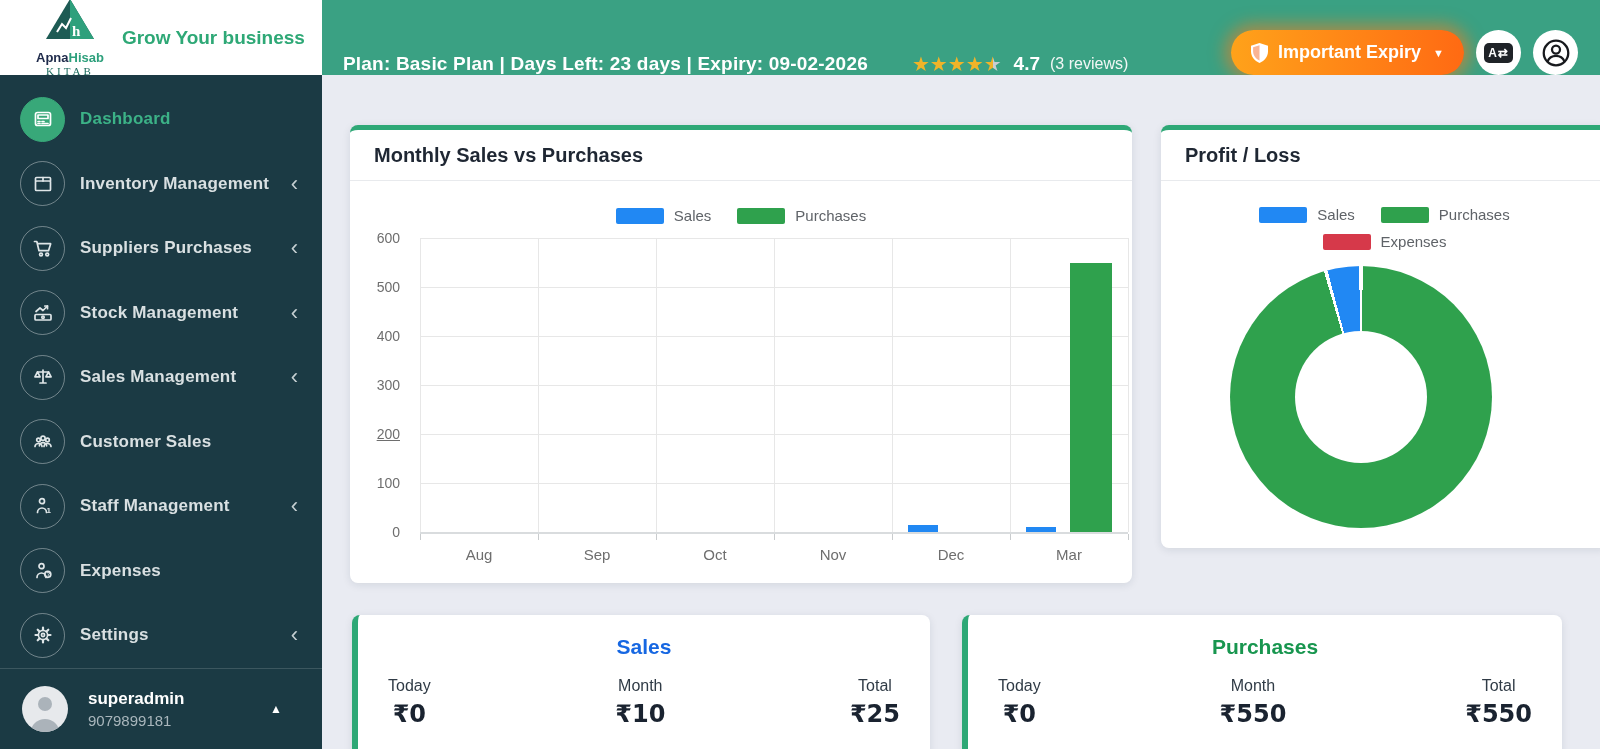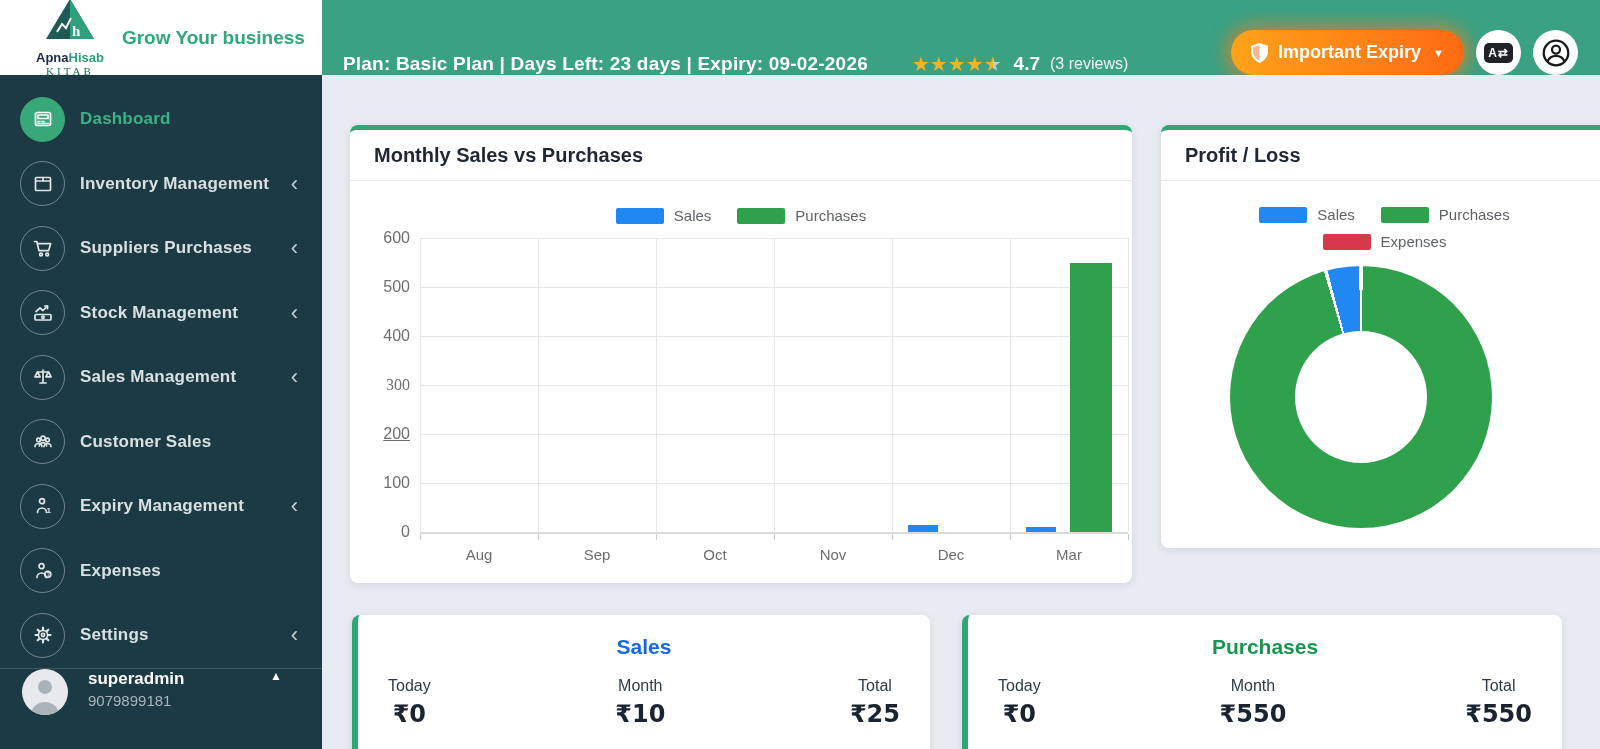--- a/index.html
+++ b/index.html
@@ -15,21 +15,21 @@
   .brand-line .p2{color:#2EA07C}
   .brand-sub{font-family:"Liberation Serif",serif;font-size:11px;letter-spacing:3px;color:#1D6B5E;margin-top:2px}
   .tagline{color:#2EA876;font-weight:bold;font-size:19px;margin-left:18px}
   .nav{flex:1;padding-top:12px}
   .nav-item{height:64.5px;display:flex;align-items:center;padding:0 24px 0 20px;cursor:pointer}
   .nav-icon{width:45px;height:45px;border-radius:50%;border:1.5px solid rgba(255,255,255,.38);display:flex;align-items:center;justify-content:center;color:#DFE6E8;flex:0 0 45px;box-sizing:border-box}
   .nav-item.active .nav-icon{background:#38A879;border-color:#38A879;color:#fff}
   .nav-label{margin-left:15px;font-size:17px;font-weight:bold;color:#D9E0E2;letter-spacing:.2px}
   .nav-item.active .nav-label{color:#3CB287}
   .chev{margin-left:auto;color:#C5CFD2;font-size:22px;line-height:1;font-weight:normal}
-  .user-box{height:81px;border-top:1px solid rgba(255,255,255,.15);display:flex;align-items:flex-start;padding:0 40px 0 22px;box-sizing:border-box}
+  .user-box{height:81px;border-top:1px solid rgba(255,255,255,.15);display:flex;align-items:center;padding:0 40px 0 22px;box-sizing:border-box}
   .avatar{width:46px;height:46px;border-radius:50%;background:#E7E9EC;overflow:hidden;flex:0 0 46px;display:flex;align-items:flex-end;justify-content:center}
   .user-meta{margin-left:20px}
   .user-name{color:#fff;font-weight:bold;font-size:17px}
   .user-phone{color:#A9B6BC;font-size:15px;margin-top:3px}
   .user-caret{margin-left:auto;color:#fff;font-size:12px}
 
   
   .right{flex:1;display:flex;flex-direction:column}
   .topbar{height:75px;flex:0 0 75px;background:#3AA183;display:flex;align-items:flex-end;padding:0 22px 0 21px;box-sizing:border-box}
   .plan-text{color:#fff;font-weight:bold;font-size:19px;letter-spacing:.2px}
@@ -61,21 +61,21 @@
   #barLegend{top:77px}
   #donutLegend{top:76px}
 
   .plot{position:absolute;left:70px;top:108px;width:708px;height:294px;border-bottom:2px solid #D9DCDE}
   .hline{position:absolute;left:0;right:0;height:1px;background:#E7E7E7}
   .vline{position:absolute;top:0;bottom:0;width:1px;background:#E7E7E7}
   .tick{position:absolute;bottom:-8px;width:1px;height:6px;background:#C9CCCE}
   .bar-group{position:absolute;bottom:0;height:100%;width:118px;display:flex;align-items:flex-end;justify-content:center;gap:14px}
   .bar{display:block}
   .y-labels{position:absolute;left:0;top:108px;width:60px;height:294px}
-  .y-lab{position:absolute;right:0;width:48px;text-align:right;font-size:16px;color:#6E6E6E;transform:translateY(-50%)}
+  .y-lab{position:absolute;right:10px;width:48px;text-align:right;font-size:14px;color:#6E6E6E;transform:translateY(-50%)}
   .x-labels{position:absolute;left:70px;top:416px;width:708px;display:flex}
   .x-lab{width:118px;text-align:center;font-size:15px;color:#6E6E6E}
 
   .donut{position:absolute;left:69px;top:136px;width:262px;height:262px;border-radius:50%}
   .donut::after{content:"";position:absolute;left:65px;top:65px;width:132px;height:132px;border-radius:50%;background:#fff}
 
   .summary-card{border-left:6px solid #2EA876;box-sizing:border-box;border-radius:8px}
   #salesCard{left:30px;top:540px;width:578px;height:200px}
   #purchCard{left:640px;top:540px;width:600px;height:200px}
   .sum-title{text-align:center;font-size:21px;font-weight:bold;margin-top:20px}
@@ -177,21 +177,21 @@
           <span class="nav-label">Customer Sales</span>
         </div>
         <div class="nav-item">
           <span class="nav-icon">
             <svg width="24" height="24" viewBox="0 0 24 24" fill="none" stroke="currentColor" stroke-width="1.7" stroke-linecap="round" stroke-linejoin="round">
               <circle cx="11" cy="7.2" r="2.5"></circle>
               <path d="M6.5 18.5 a4.5 4.5 0 0 1 9 0"></path>
               <text x="15.5" y="19" font-size="8" fill="currentColor" stroke="none" font-weight="bold">1</text>
             </svg>
           </span>
-          <span class="nav-label">Expiry Management</span>
+          <span class="nav-label">Staff Management</span>
           <span class="chev">‹</span>
         </div>
         <div class="nav-item">
           <span class="nav-icon">
             <svg width="24" height="24" viewBox="0 0 24 24" fill="none" stroke="currentColor" stroke-width="1.7" stroke-linecap="round" stroke-linejoin="round">
               <circle cx="10.5" cy="7.2" r="2.5"></circle>
               <path d="M6 18.5 a4.5 4.5 0 0 1 9 0"></path>
               <circle cx="16.8" cy="15.3" r="3"></circle>
               <text x="15.4" y="17.4" font-size="6" fill="currentColor" stroke="none" font-weight="bold">?</text>
             </svg>
@@ -271,21 +271,21 @@
             </span>
             <span class="lg-item">
               <span class="lg-swatch" style="background:#2FA14D"></span>
               <span class="lg-label">Purchases</span>
             </span>
           </div>
         <div class="y-labels" id="yLabels">
             <span class="y-lab" style="top: 294px;">0</span>
             <span class="y-lab" style="top: 245px;">100</span>
             <span class="y-lab" style="top: 196px; text-decoration: underline;">200</span>
-            <span class="y-lab" style="top: 147px; font-family: Liberation Serif, serif;">300</span>
+            <span class="y-lab" style="top: 147px;">300</span>
             <span class="y-lab" style="top: 98px;">400</span>
             <span class="y-lab" style="top: 49px;">500</span>
             <span class="y-lab" style="top: 0px;">600</span>
           </div>
         <div class="plot" id="barPlot">
             <div class="hline" style="top: 245px;"></div>
             <div class="hline" style="top: 196px;"></div>
             <div class="hline" style="top: 147px;"></div>
             <div class="hline" style="top: 98px;"></div>
             <div class="hline" style="top: 49px;"></div>

